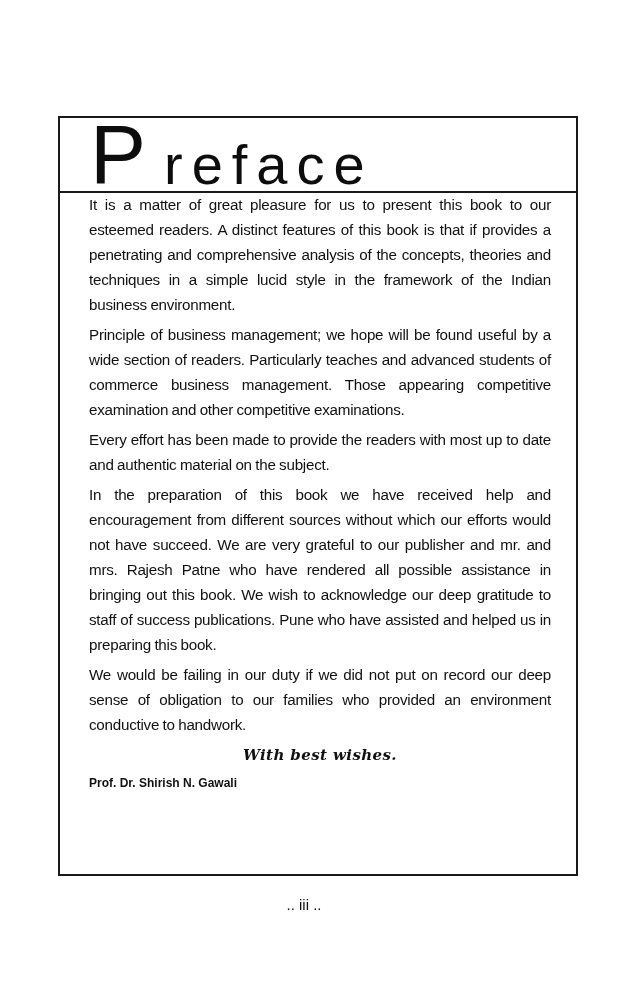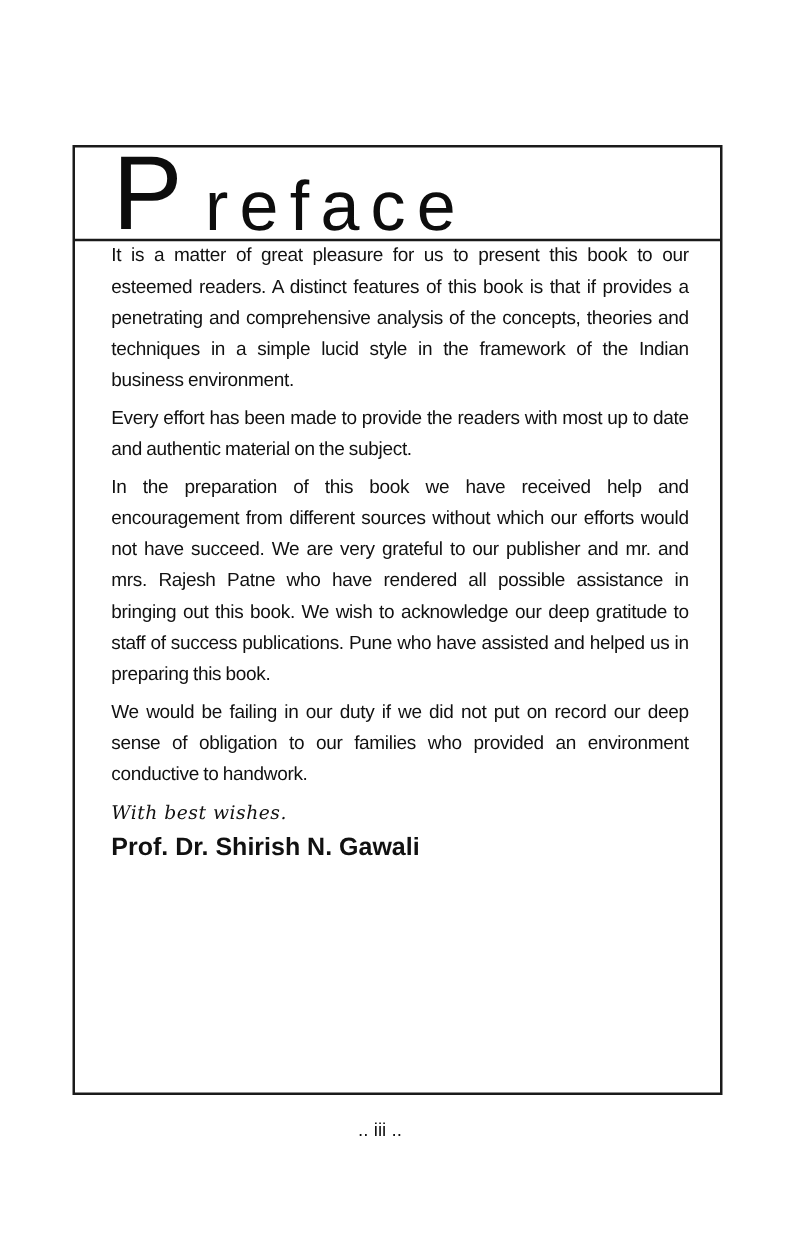--- a/index.html
+++ b/index.html
@@ -62,30 +62,31 @@
       margin: 0 0 5px 0;
       font-size: 15.2px;
       line-height: 25px;
       text-align: justify;
       letter-spacing: -0.25px;
       word-spacing: -0.5px;
     }
     .sign-wishes {
       font-family: "DejaVu Serif", serif;
       font-style: italic;
-      font-weight: normal;
+      font-weight: bold;
       font-size: 15px;
       line-height: 26px;
       margin-top: 2px;
       letter-spacing: 0.4px;
+      text-align: center;
     }
     .sign-name {
       font-family: "Liberation Sans", sans-serif;
       font-weight: bold;
-      font-size: 20px;
+      font-size: 12px;
       line-height: 30px;
     }
     .page-number {
       position: absolute;
       left: 0;
       width: 608px;
       top: 896px;
       text-align: center;
       font-size: 15px;
       color: #111;
@@ -94,20 +95,21 @@
 </head>
 <body>
 
 <div class="frame">
   <div class="header">
     <span class="title-big">P</span>
     <span class="title-rest">reface</span>
   </div>
   <div class="content">
     <p class="para">It is a matter of great pleasure for us to present this book to our esteemed readers. A distinct features of this book is that if provides a penetrating and comprehensive analysis of the concepts, theories and techniques in a simple lucid style in the framework of the Indian business environment.</p>
+    <p class="para">Principle of business management; we hope will be found useful by a wide section of readers. Particularly teaches and advanced students of commerce business management. Those appearing competitive examination and other competitive examinations.</p>
     <p class="para">Every effort has been made to provide the readers with most up to date and authentic material on the subject.</p>
     <p class="para">In the preparation of this book we have received help and encouragement from different sources without which our efforts would not have succeed. We are very grateful to our publisher and mr. and mrs. Rajesh Patne who have rendered all possible assistance in bringing out this book. We wish to acknowledge our deep gratitude to staff of success publications. Pune who have assisted and helped us in preparing this book.</p>
     <p class="para">We would be failing in our duty if we did not put on record our deep sense of obligation to our families who provided an environment conductive to handwork.</p>
     <div class="sign-wishes">With best wishes.</div>
     <div class="sign-name">Prof. Dr. Shirish N. Gawali</div>
   </div>
 </div>
 
 <div class="page-number">.. iii ..</div>
 

